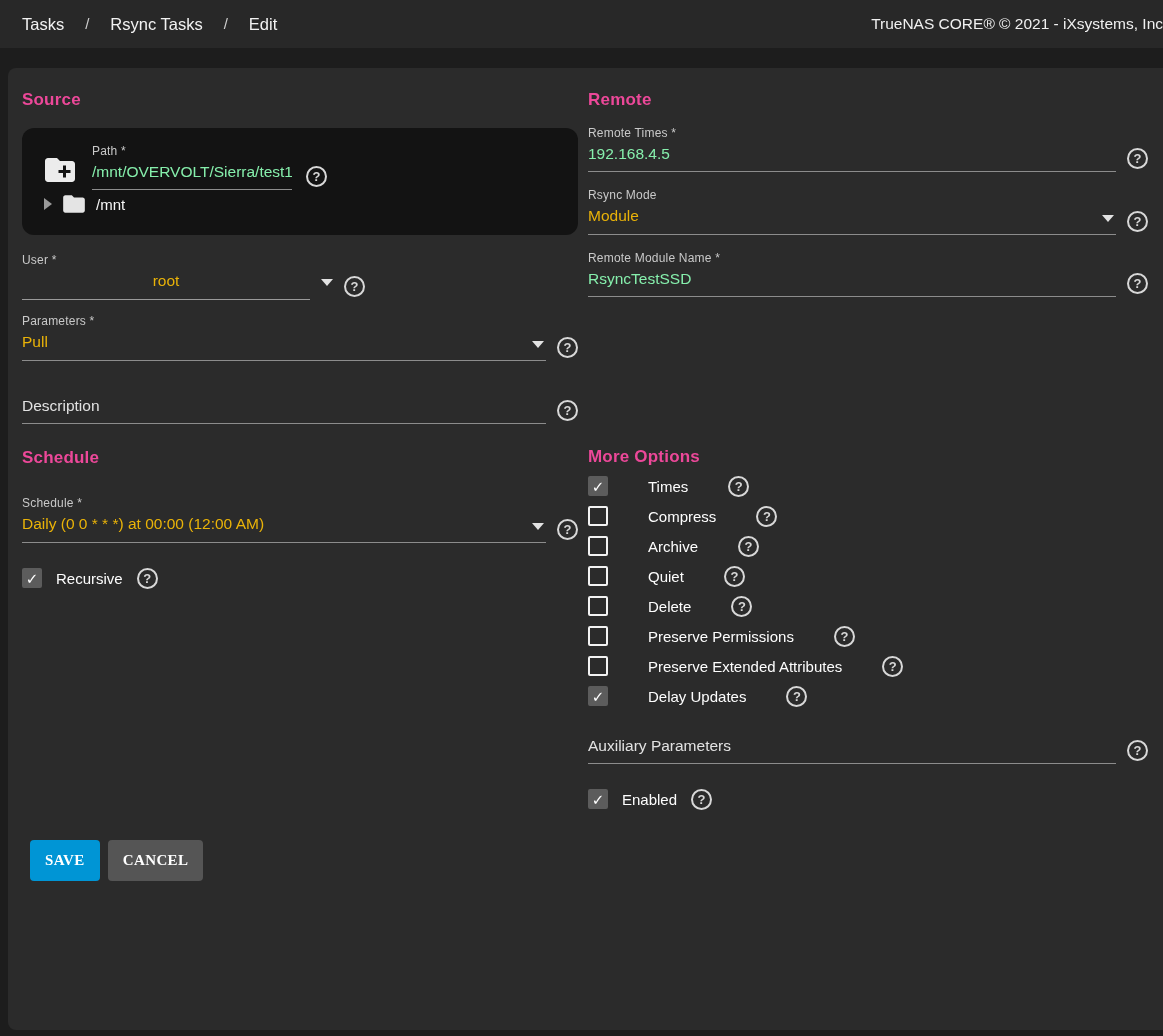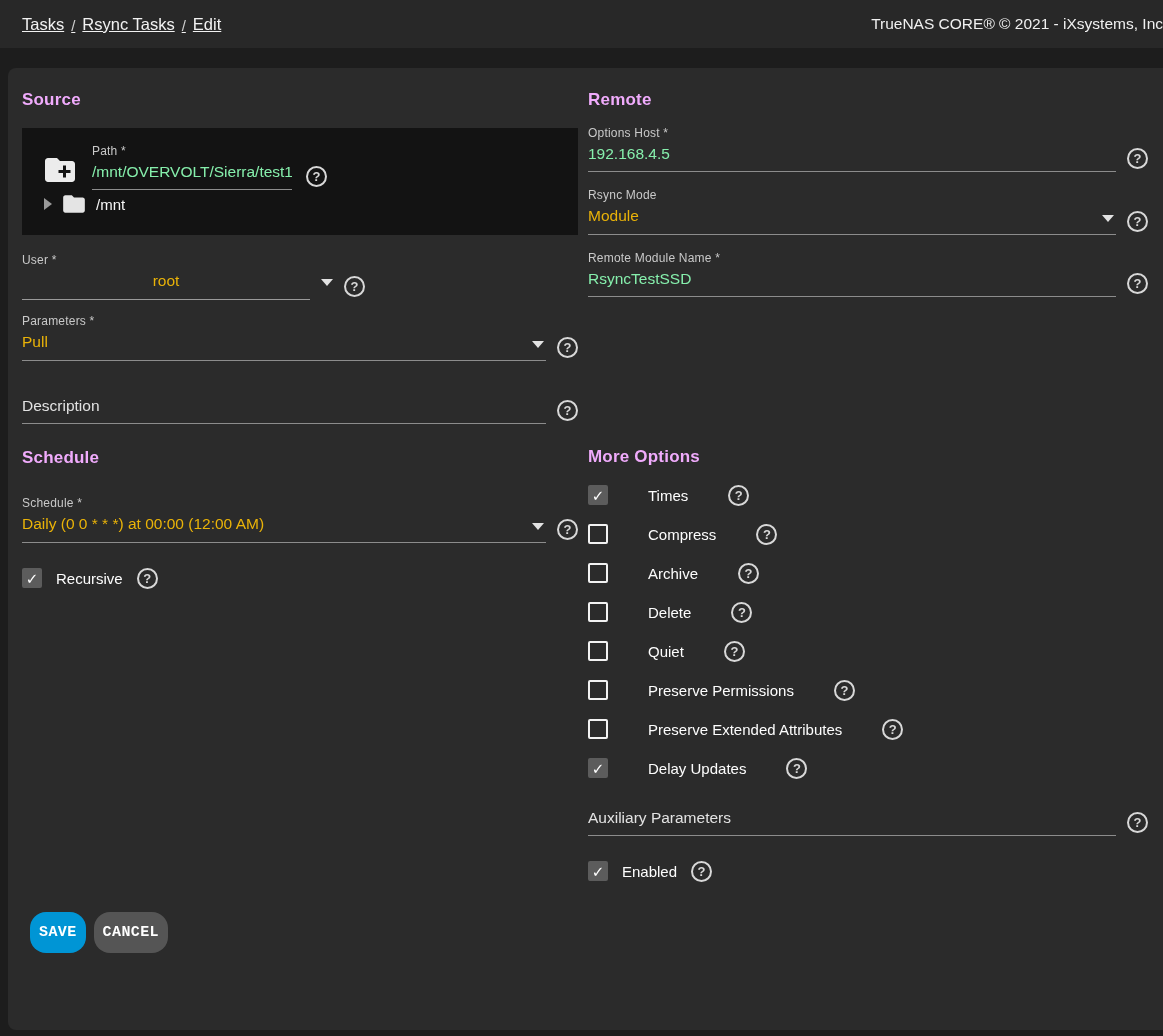--- a/index.html
+++ b/index.html
@@ -8,32 +8,32 @@
     background: #1d1d1d;
     font-family: "Liberation Sans", "DejaVu Sans", sans-serif;
     color: #fff;
   }
   
   .topbar {
     height: 48px; background: #282828;
     display: flex; align-items: center; justify-content: space-between;
     padding-left: 22px;
   }
-  .breadcrumb { display: flex; align-items: flex-end; gap: 7px; font-size: 16.5px; color: #f2f2f2; text-decoration: underline; }
+  .breadcrumb { display: flex; align-items: flex-start; gap: 21px; font-size: 16.5px; color: #f2f2f2; }
   .breadcrumb .crumb { cursor: default; }
   .breadcrumb .sep { color: #cfcfcf; font-size: 15px; }
   .brand { font-size: 15.5px; color: #f0f0f0; white-space: nowrap; overflow: hidden; flex-shrink: 0; }
   
   .card {
     background: #2b2b2b; margin: 20px 0 0 8px;
     border-radius: 8px 0 0 8px; min-height: 962px;
     padding: 22px 15px 0 14px;
   }
   .columns { display: grid; grid-template-columns: 556px 560px; column-gap: 10px; }
-  h2.section { font-size: 17px; font-weight: bold; color: #f0abfc; letter-spacing: .2px; }
+  h2.section { font-size: 17px; font-weight: bold; color: #ec4899; letter-spacing: .2px; }
   
   .flabel { display: block; font-size: 12px; color: #c9c9c9; margin-bottom: 3px; letter-spacing: .2px; }
   .finput {
     display: block; width: 100%; background: transparent; border: none; outline: none;
     border-bottom: 1px solid #8c8c8c; color: #86efac; font-size: 15.5px;
     font-family: "Liberation Sans", "DejaVu Sans", sans-serif;
     padding: 2px 0 8px 0;
   }
   .finput::placeholder { color: #e2e2e2; opacity: 1; }
   .select-box { position: relative; border-bottom: 1px solid #8c8c8c; padding: 2px 0 9px 0; cursor: pointer; }
@@ -47,21 +47,21 @@
   .field-row { display: flex; align-items: flex-end; gap: 11px; }
   .field-row .grow { flex: 1; }
   .help {
     width: 21px; height: 21px; flex-shrink: 0;
     border: 2px solid #d8d8d8; border-radius: 50%;
     display: inline-flex; align-items: center; justify-content: center;
     margin-bottom: 3px; cursor: pointer;
   }
   .help::after { content: "?"; font-size: 13px; font-weight: bold; color: #d8d8d8; line-height: 1; }
   
-  .source-panel { background: #131313; border-radius: 0; padding: 16px 20px 18px 20px; margin-top: 18px; }
+  .source-panel { background: #131313; border-radius: 12px; padding: 16px 20px 18px 20px; margin-top: 18px; }
   .path-row { display: flex; align-items: flex-end; gap: 14px; }
   .newfolder { width: 36px; height: 36px; margin-bottom: 2px; cursor: pointer; }
   .tree-row { display: flex; align-items: center; gap: 9px; margin-top: 1px; cursor: pointer; }
   .caret {
     width: 0; height: 0; margin-left: 2px;
     border-top: 6px solid transparent; border-bottom: 6px solid transparent;
     border-left: 8px solid #9a9a9a; cursor: pointer;
   }
   .tree-label { font-size: 15px; color: #f5f5f5; }
   
@@ -82,28 +82,28 @@
   .row-direction { margin-top: 14px; }
   .row-description { margin-top: 34px; }
   .h-schedule { margin-top: 24px; }
   .row-schedule { margin-top: 28px; }
   .row-recursive { margin-top: 24px; }
   .h-remote, .h-source { margin-top: 0; }
   .row-host { margin-top: 16px; }
   .row-mode { margin-top: 16px; }
   .row-module { margin-top: 16px; }
   .h-more { margin-top: 150px; }
-  .cb-list .cb-row { margin-top: 17px; gap: 40px; }
+  .cb-list .cb-row { margin-top: 8px; gap: 40px; }
   .row-aux { margin-top: 28px; }
   .row-enabled { margin-top: 24px; }
   
   .actions { display: flex; gap: 8px; margin: 30px 0 0 8px; padding-bottom: 40px; }
   .btn {
-    border: none; border-radius: 16px; height: 41px; padding: 0 9px;
-    font-family: Liberation Mono, monospace;
+    border: none; border-radius: 4px; height: 41px; padding: 0 15px;
+    font-family: Liberation Serif, serif;
     font-size: 15px; font-weight: bold; letter-spacing: .4px;
     color: #fff; cursor: pointer;
   }
   .btn.save { background: #0095d5; }
   .btn.cancel { background: #555555; }
   svg { display: block; }
 </style>
 </head>
 <body>
 
@@ -193,21 +193,21 @@
         <span class="cb-label">Recursive</span>
         <span class="help"></span>
       </div>
     </section>
 
     <section class="col">
       <h2 class="section h-remote">Remote</h2>
 
       <div class="field-row row-host">
         <div class="grow">
-          <span class="flabel">Options Host *</span>
+          <span class="flabel">Remote Times *</span>
           <input class="finput" value="192.168.4.5" style="">
         </div>
         <span class="help"></span>
       </div>
 
       <div class="field-row row-mode">
         <div class="grow">
           <span class="flabel">Rsync Mode</span>
           <div class="select-box">
             <span class="sel-value">Module</span>
@@ -238,26 +238,26 @@
           <span class="cb-label">Compress</span>
           <span class="help"></span>
         </div>
         <div class="cb-row">
           <span class="cb"></span>
           <span class="cb-label">Archive</span>
           <span class="help"></span>
         </div>
         <div class="cb-row">
           <span class="cb"></span>
+          <span class="cb-label">Quiet</span>
+          <span class="help"></span>
+        </div>
+        <div class="cb-row">
+          <span class="cb"></span>
           <span class="cb-label">Delete</span>
-          <span class="help"></span>
-        </div>
-        <div class="cb-row">
-          <span class="cb"></span>
-          <span class="cb-label">Quiet</span>
           <span class="help"></span>
         </div>
         <div class="cb-row">
           <span class="cb"></span>
           <span class="cb-label">Preserve Permissions</span>
           <span class="help"></span>
         </div>
         <div class="cb-row">
           <span class="cb"></span>
           <span class="cb-label">Preserve Extended Attributes</span>

